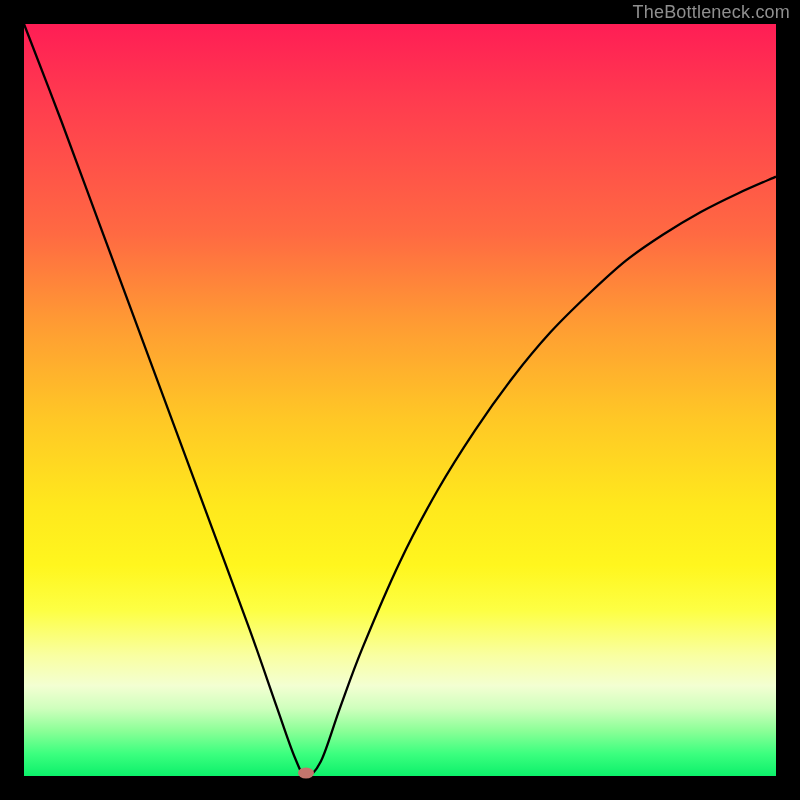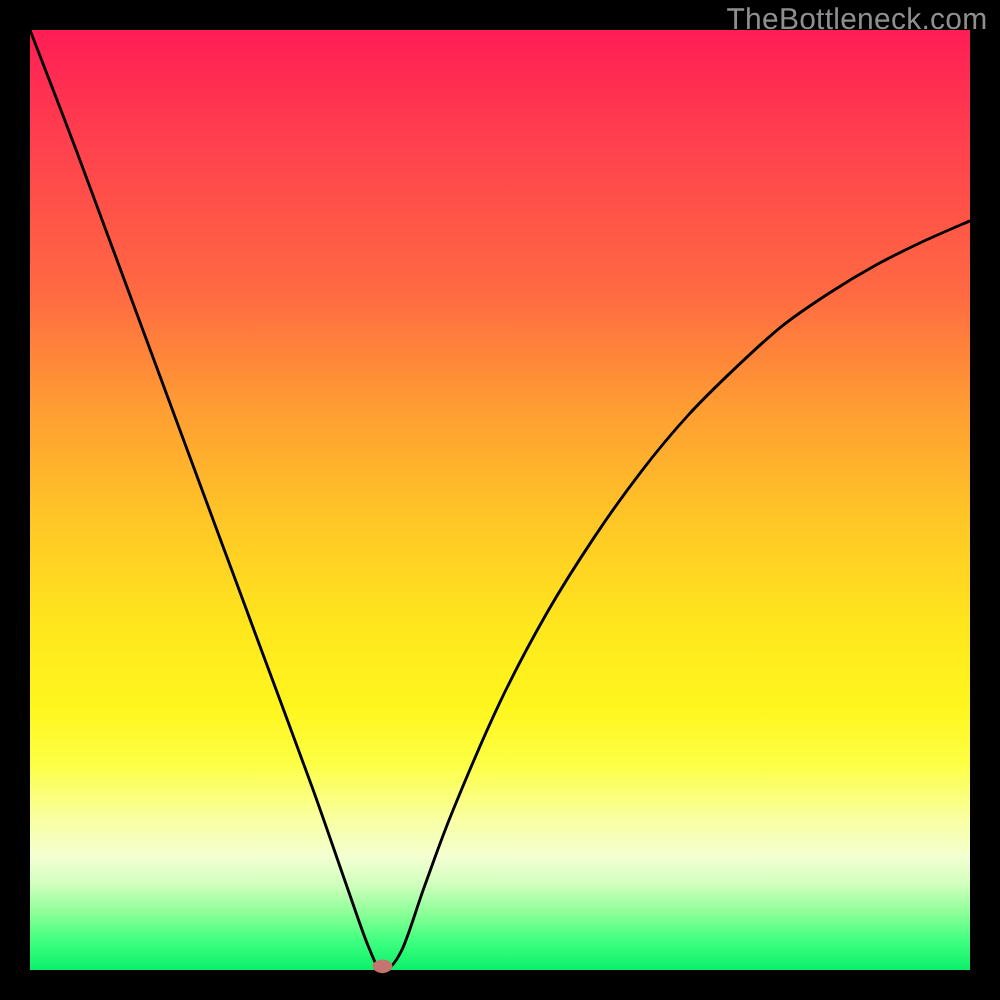--- a/index.html
+++ b/index.html
@@ -40,21 +40,21 @@
       #8bff97 94%,
       #3dff7f 97%,
       #0cf06a 100%
     );
   }
   .watermark {
     position: absolute;
     top: 2px;
     right: 10px;
     color: #8f8f8f;
-    font-size: 24px;
+    font-size: 18px;
     font-weight: 500;
     letter-spacing: 0.2px;
   }
   svg {
     position: absolute;
     left: 0; top: 0;
     width: 752px;
     height: 752px;
     overflow: visible;
   }

